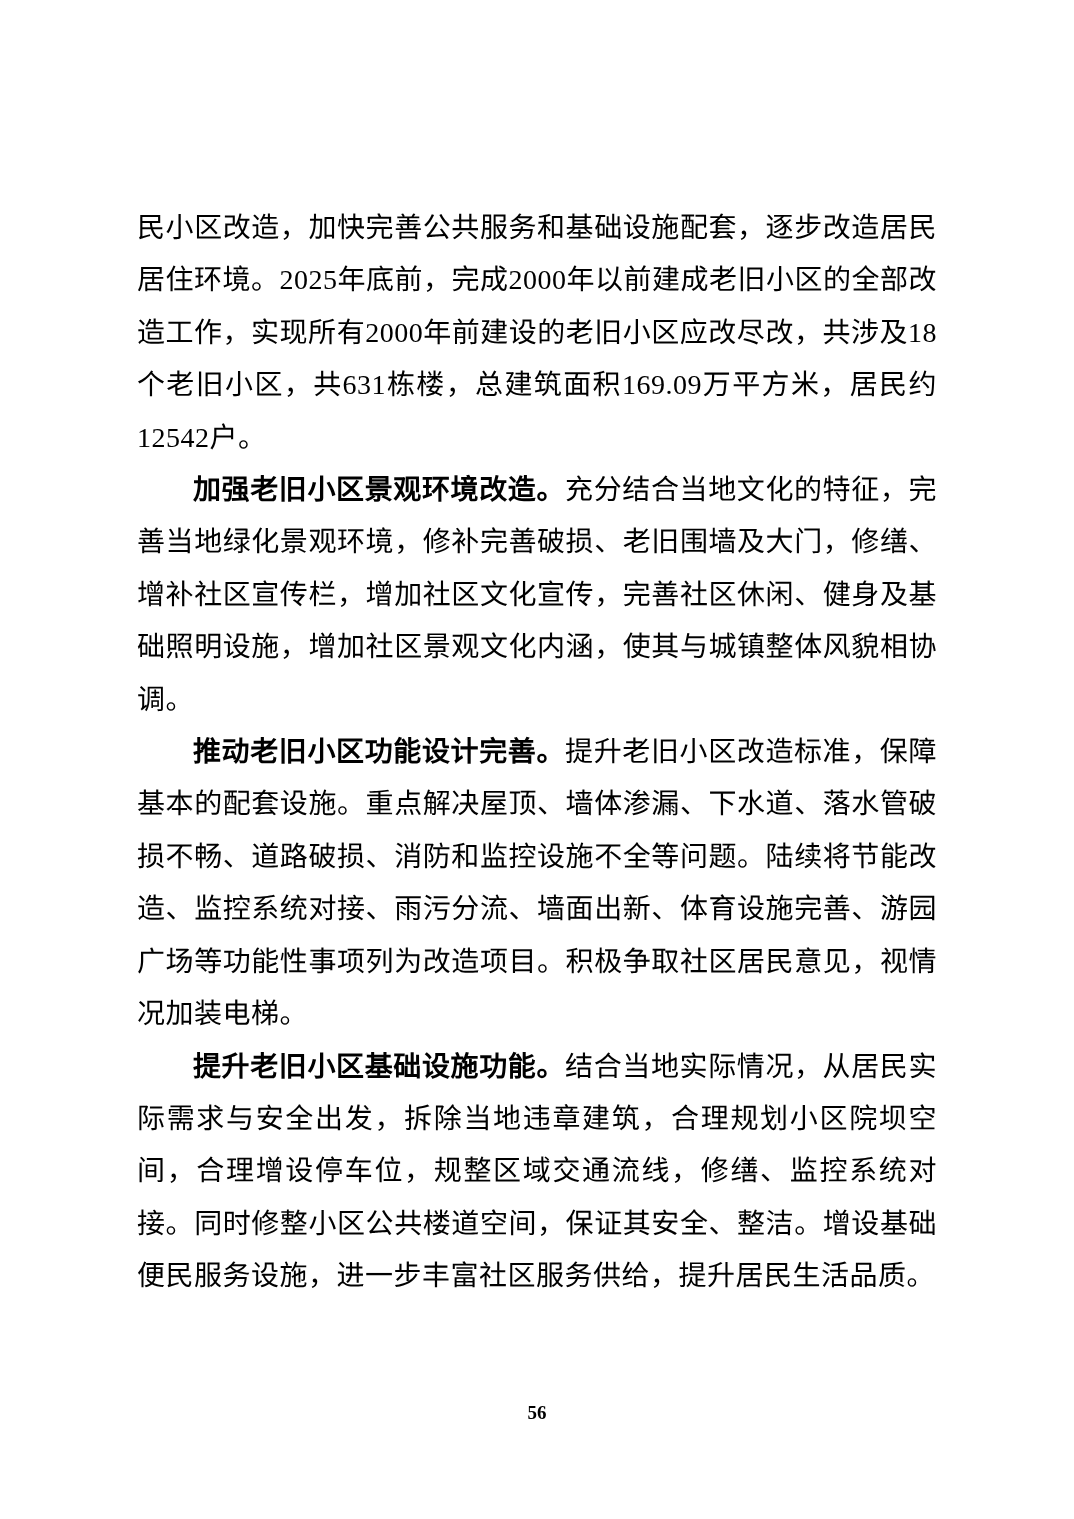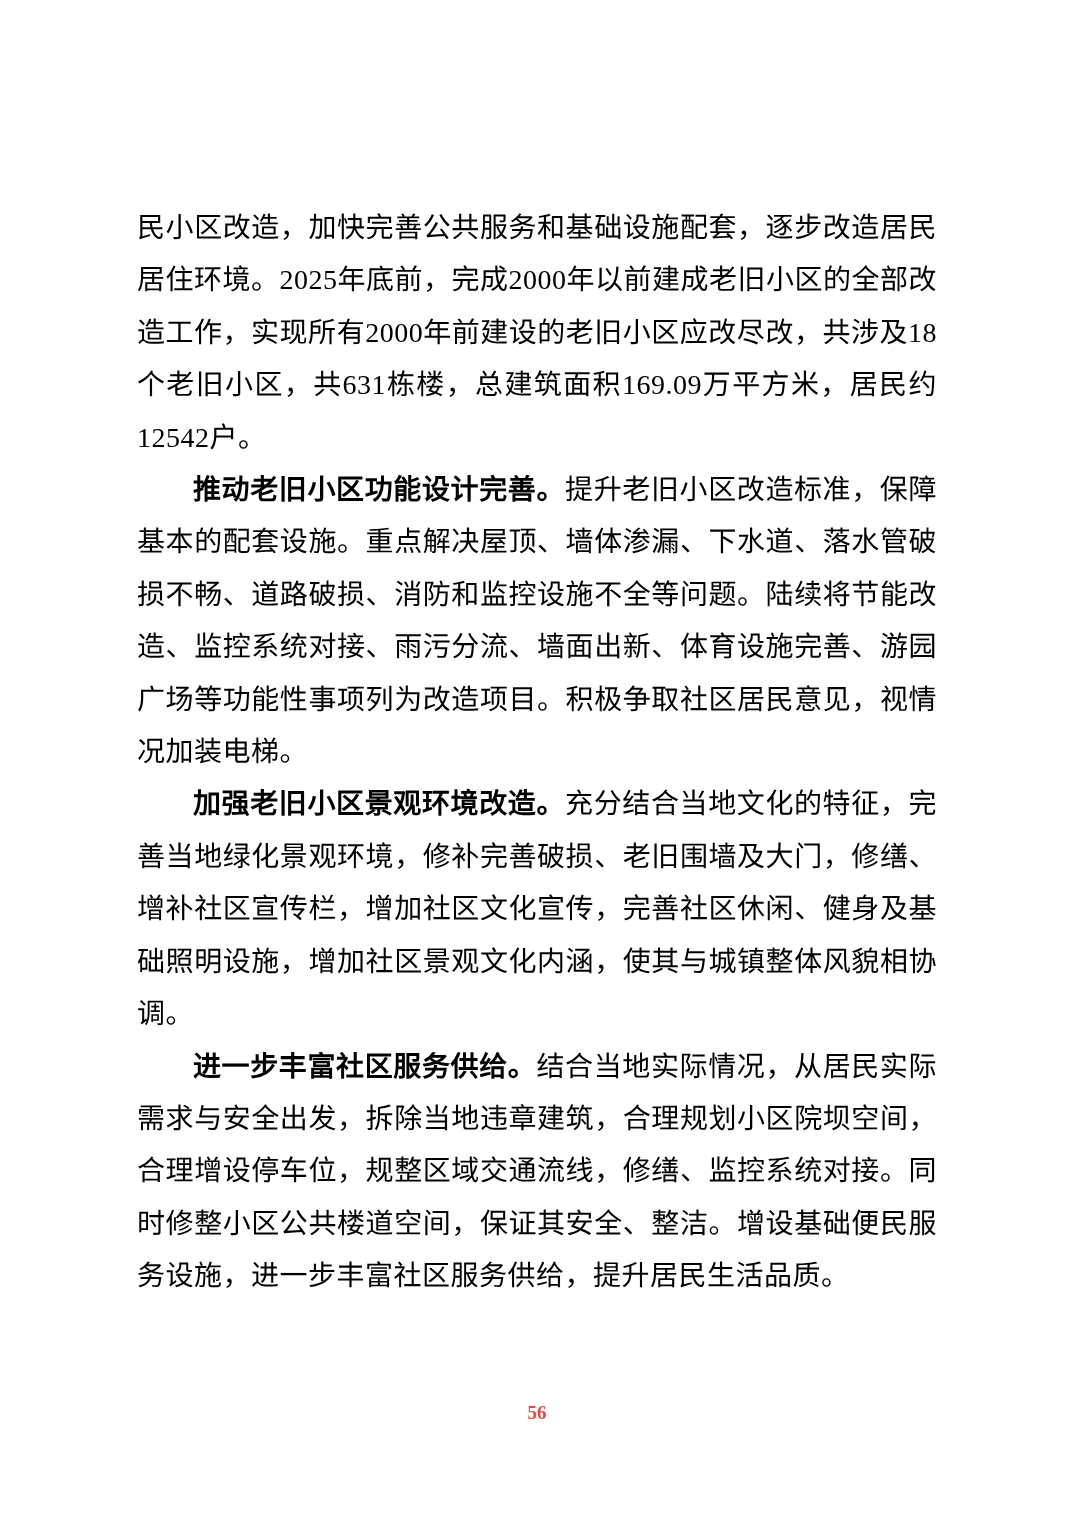--- a/index.html
+++ b/index.html
@@ -42,34 +42,34 @@
   .footer {
     position: absolute;
     left: 0;
     right: 0;
     top: 1386px;
     text-align: center;
     font-size: 19px;
     font-weight: 700;
     line-height: 22px;
     font-family: "Liberation Serif", "DejaVu Serif", serif;
-    color: #ef4444;
+    color: #000000;
   }
 </style>
 </head>
 <body>
 
 <div class="page">
   <div class="content">
 
     <p class="para continuation"><span>民小区改造，加快完善公共服务和基础设施配套，逐步改造居民居住环境。2025年底前，完成2000年以前建成老旧小区的全部改造工作，实现所有2000年前建设的老旧小区应改尽改，共涉及18个老旧小区，共631栋楼，总建筑面积169.09万平方米，居民约12542户。</span></p>
 
+    <p class="para"><span class="lead">加强老旧小区景观环境改造。</span><span>充分结合当地文化的特征，完善当地绿化景观环境，修补完善破损、老旧围墙及大门，修缮、增补社区宣传栏，增加社区文化宣传，完善社区休闲、健身及基础照明设施，增加社区景观文化内涵，使其与城镇整体风貌相协调。</span></p>
+
     <p class="para"><span class="lead">推动老旧小区功能设计完善。</span><span>提升老旧小区改造标准，保障基本的配套设施。重点解决屋顶、墙体渗漏、下水道、落水管破损不畅、道路破损、消防和监控设施不全等问题。陆续将节能改造、监控系统对接、雨污分流、墙面出新、体育设施完善、游园广场等功能性事项列为改造项目。积极争取社区居民意见，视情况加装电梯。</span></p>
 
-    <p class="para"><span class="lead">加强老旧小区景观环境改造。</span><span>充分结合当地文化的特征，完善当地绿化景观环境，修补完善破损、老旧围墙及大门，修缮、增补社区宣传栏，增加社区文化宣传，完善社区休闲、健身及基础照明设施，增加社区景观文化内涵，使其与城镇整体风貌相协调。</span></p>
-
-    <p class="para"><span class="lead">进一步丰富社区服务供给。</span><span>结合当地实际情况，从居民实际需求与安全出发，拆除当地违章建筑，合理规划小区院坝空间，合理增设停车位，规整区域交通流线，修缮、监控系统对接。同时修整小区公共楼道空间，保证其安全、整洁。增设基础便民服务设施，进一步丰富社区服务供给，提升居民生活品质。</span></p>
+    <p class="para"><span class="lead">提升老旧小区基础设施功能。</span><span>结合当地实际情况，从居民实际需求与安全出发，拆除当地违章建筑，合理规划小区院坝空间，合理增设停车位，规整区域交通流线，修缮、监控系统对接。同时修整小区公共楼道空间，保证其安全、整洁。增设基础便民服务设施，进一步丰富社区服务供给，提升居民生活品质。</span></p>
 
 
   </div>
 
   <div class="footer">56</div>
 </div>
 
 </body></html>

